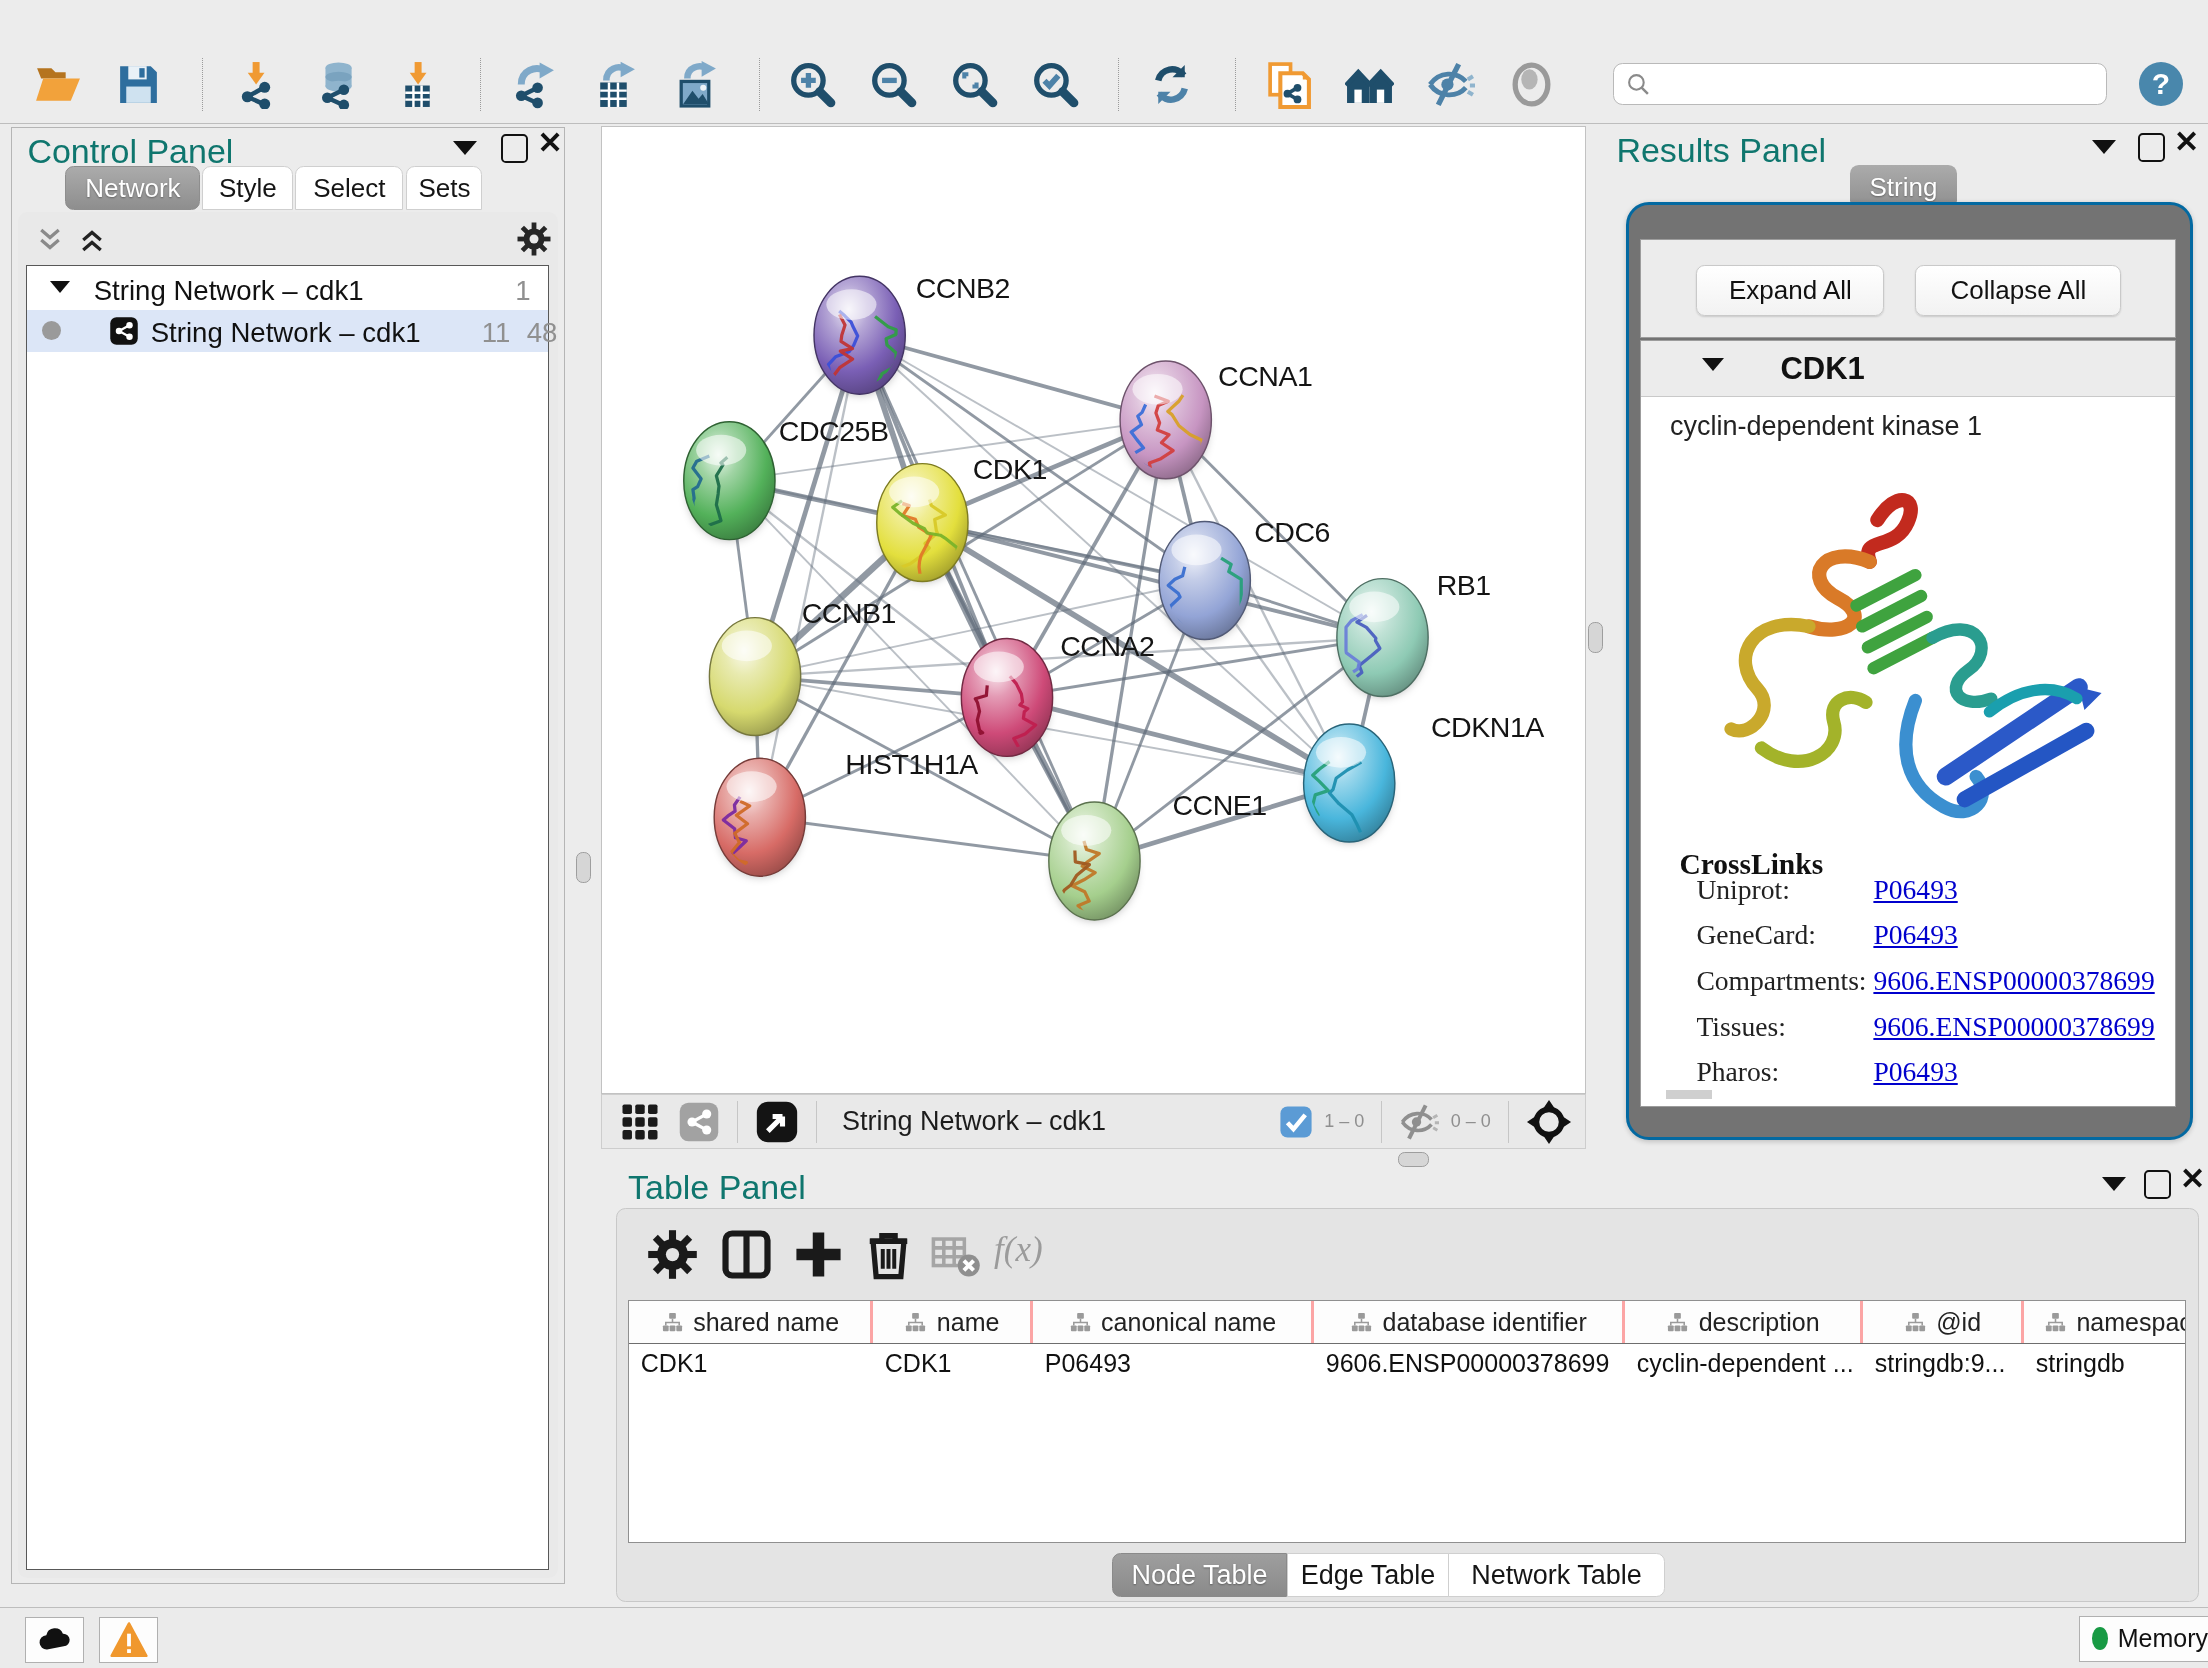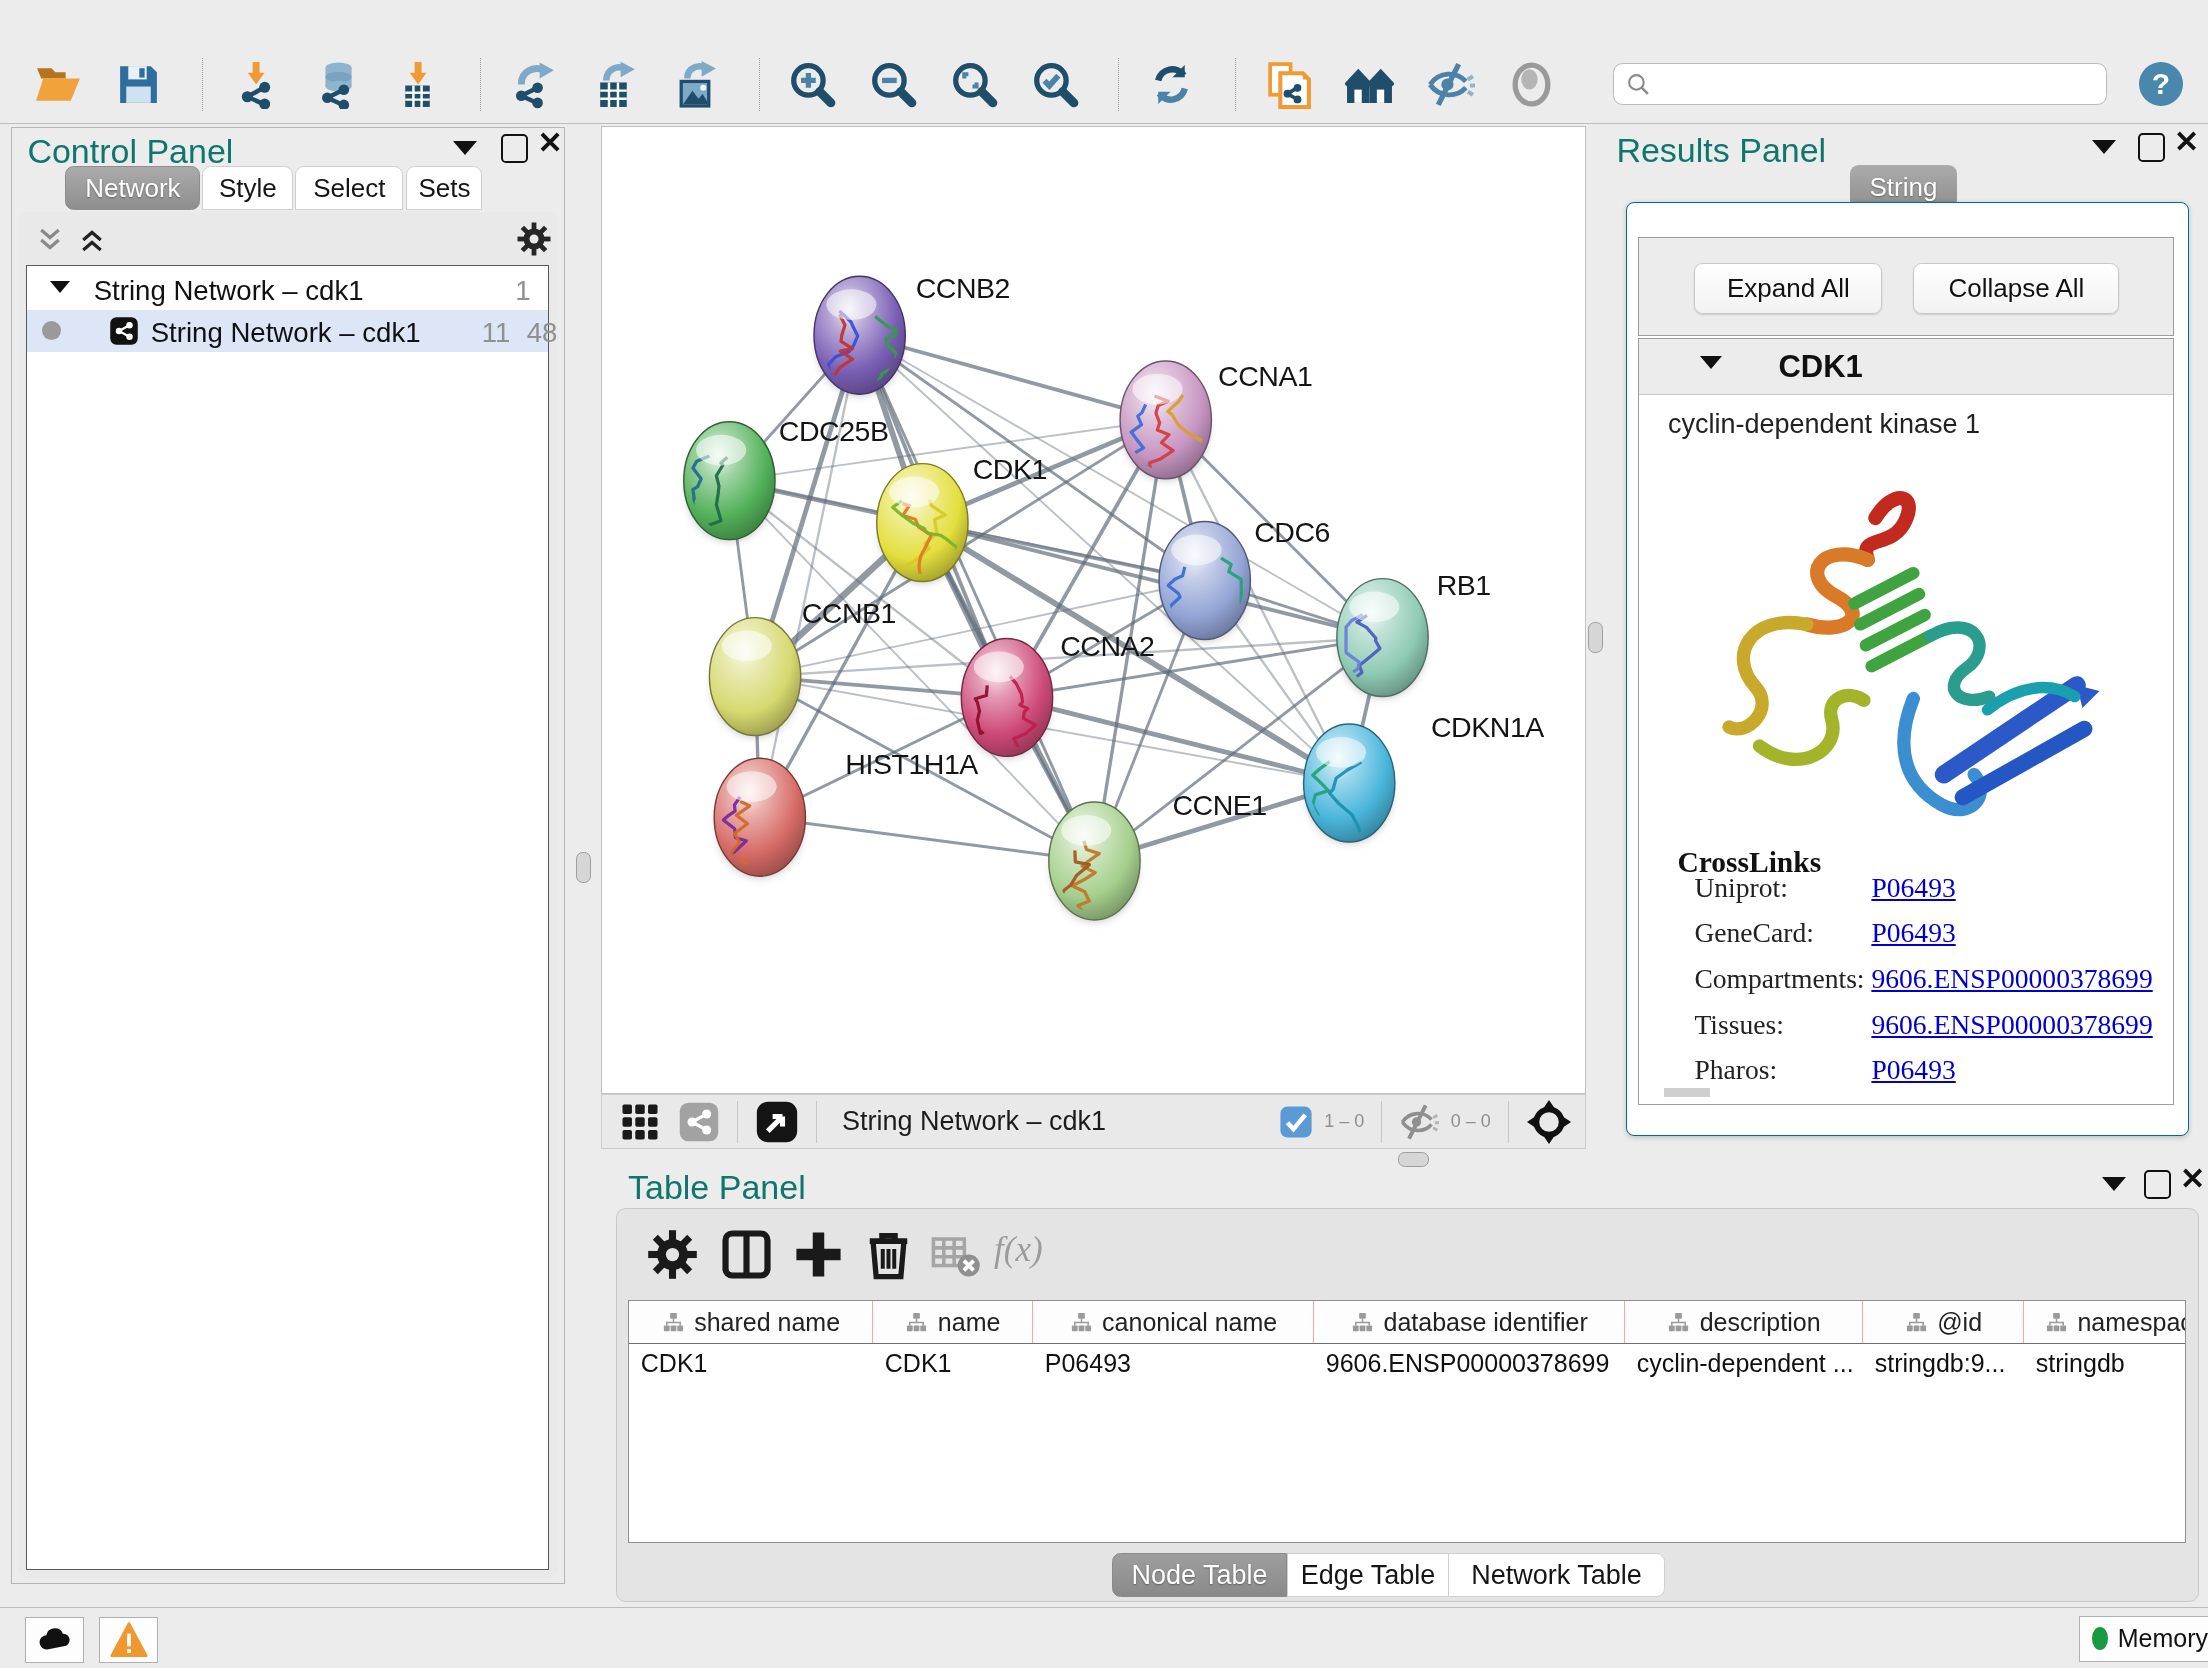--- a/index.html
+++ b/index.html
@@ -62,22 +62,22 @@
     border:1px solid #cdcdcd;box-sizing:border-box;display:flex;align-items:center;}
   .ni{margin-left:17px;flex:0 0 auto;display:flex;align-items:center;}
   .nsep{width:0;height:42px;border-left:1.9px solid #c6c6c6;margin-left:17px;flex:0 0 auto;}
   #net-title{font-size:27px;color:#1c1c1c;margin-left:25px;flex:0 0 auto;}
   .cnt{font-size:18px;color:#8f8f8f;margin-left:11.4px;flex:0 0 auto;}
   
   #results-panel{left:1605px;top:127px;width:595px;height:1046px;}
   #rp-tab{position:absolute;left:245px;top:38px;width:107px;height:44px;border-radius:8.6px;
     background:linear-gradient(#ababab,#8e8e8e);color:#fff;font-size:26px;display:flex;
     align-items:center;justify-content:center;text-shadow:0 1px 1.9px rgba(0,0,0,.35);}
-  #rp-box{position:absolute;left:21px;top:75px;width:561px;height:932px;background:#ffffff;
-    border:1px solid #0369a1;border-radius:8px;box-shadow:0 1.9px 4.8px rgba(0,0,0,.18);}
+  #rp-box{position:absolute;left:21px;top:75px;width:561px;height:932px;background:#737373;
+    border:3px solid #0369a1;border-radius:23px;box-shadow:0 1.9px 4.8px rgba(0,0,0,.18);}
   #rp-btnrow{position:absolute;left:11.4px;top:34px;width:536px;height:99px;background:#ececec;
     border:1px solid #9c9c9c;box-sizing:border-box;}
   .rp-btn{position:absolute;top:25px;height:49px;background:linear-gradient(#ffffff,#f2f2f2);
     border:1px solid #c9c9c9;border-radius:8.6px;font-size:26px;color:#111;display:flex;
     align-items:center;justify-content:center;box-shadow:0 1px 1.9px rgba(0,0,0,.15);}
   #cdk1-box{position:absolute;left:11.4px;top:135px;width:536px;height:767px;background:#fff;
     border:1px solid #9c9c9c;box-sizing:border-box;}
   #cdk1-head{position:absolute;left:0;top:0;width:100%;height:55px;background:#ececec;
     border-bottom:1px solid #c9c9c9;}
   #cdk1-name{position:absolute;left:139px;top:9.5px;font-size:31px;font-weight:bold;color:#111;}
@@ -90,21 +90,21 @@
   #table-panel{left:601px;top:1164px;width:1607px;height:439px;}
   #tp-box{position:absolute;left:15px;top:44px;width:1581px;height:392px;background:#e4e4e4;
     border:1px solid #c8c8c8;border-radius:9.5px;}
   .tpi{position:absolute;top:19px;width:53px;height:53px;display:flex;align-items:center;justify-content:center;}
   #fx-label{position:absolute;left:377px;top:21px;font-family:"Liberation Serif",serif;
     font-style:italic;font-size:35px;color:#9b9b9b;}
   #node-table{position:absolute;left:11.4px;top:91px;width:1558px;height:243px;background:#fff;
     border:1px solid #8f8f8f;box-sizing:border-box;overflow:hidden;}
   #thead{position:absolute;left:0;top:0;height:42px;display:flex;border-bottom:1.9px solid #6e6e6e;
     background:#fdfdfd;width:1617px;}
-  .th{box-sizing:border-box;border-right:1px solid #fca5a5;display:flex;align-items:center;
+  .th{box-sizing:border-box;border-right:3px solid #fca5a5;display:flex;align-items:center;
     justify-content:center;font-size:25px;color:#222;gap:9.5px;flex:0 0 auto;}
   #trow{position:absolute;left:0;top:44px;height:40px;display:flex;width:1617px;}
   .td{box-sizing:border-box;font-size:25px;color:#111;padding:3.8px 0 0 11.4px;flex:0 0 auto;
     white-space:nowrap;overflow:hidden;}
   .btab{position:absolute;top:344px;height:44px;box-sizing:border-box;border:1px solid #cfcfcf;
     background:#fff;font-size:27px;color:#151515;display:flex;align-items:center;justify-content:center;}
   .btab.sel{background:linear-gradient(#9e9e9e,#8a8a8a);color:#fff;border-color:#8a8a8a;
     text-shadow:0 1px 1.9px rgba(0,0,0,.35);border-radius:8.6px 0 0 8.6px;}
   
   #statusbar{left:0;top:1607px;width:2208px;height:61px;background:#ebebeb;border-top:1px solid #bdbdbd;}

